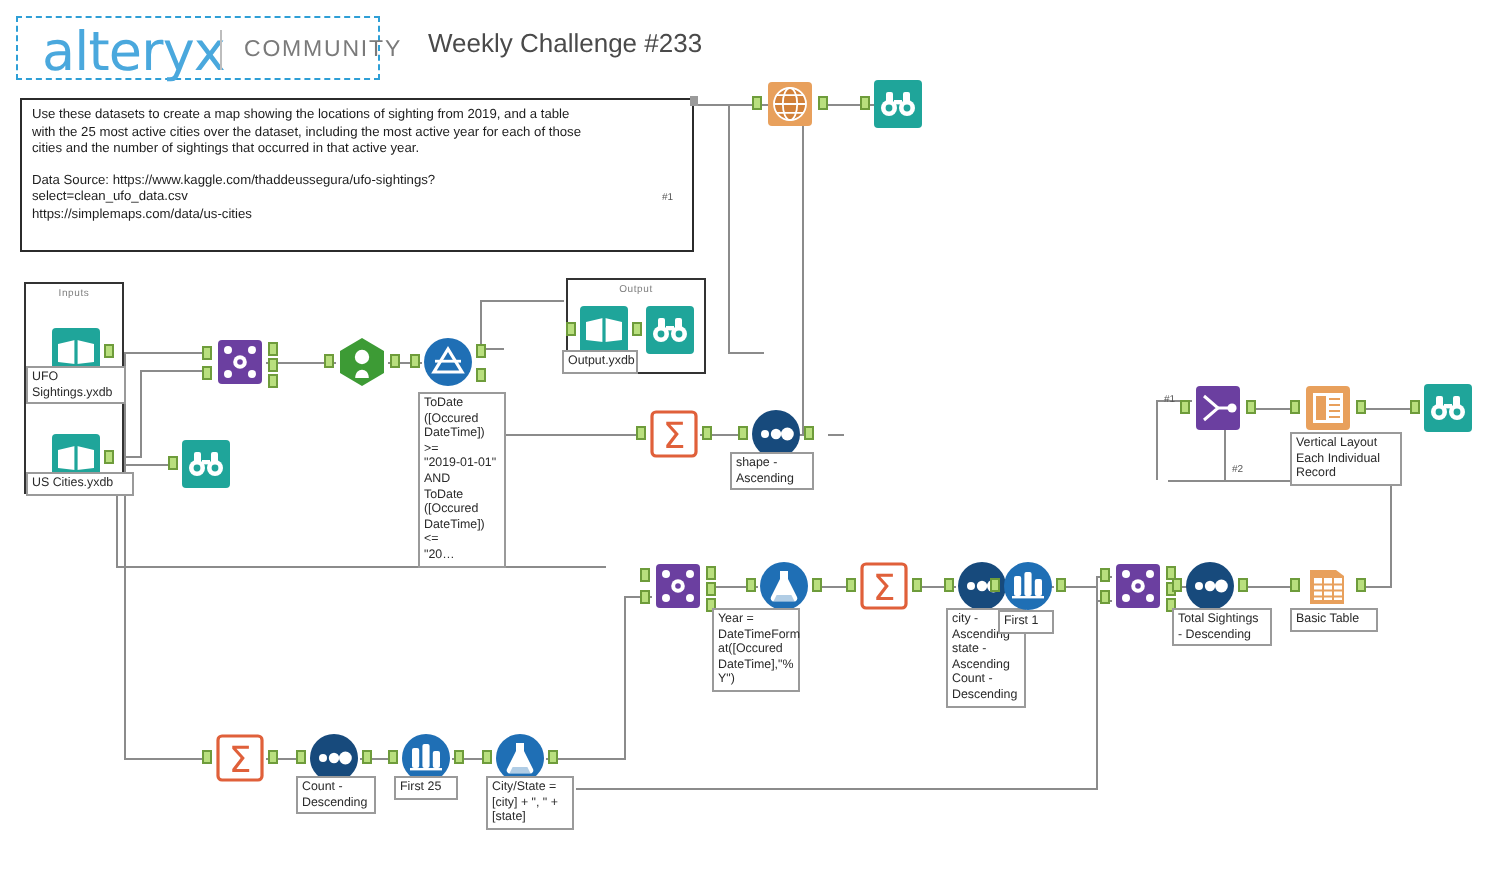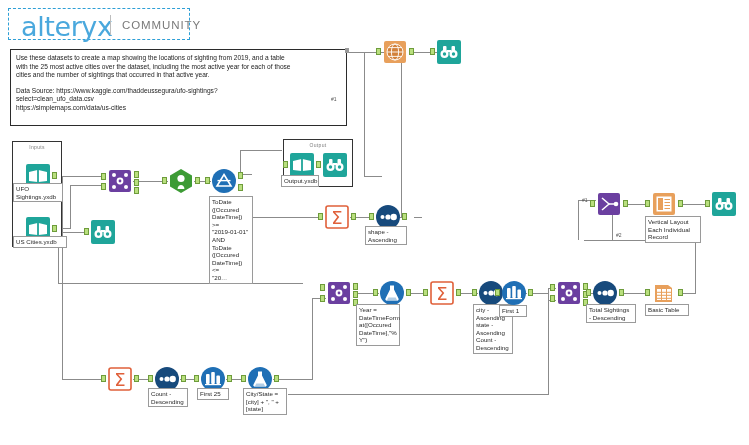--- a/index.html
+++ b/index.html
@@ -53,20 +53,21 @@
 </head>
 <body>
 
 <div id="canvas">
 
   <div class="logo-box">
     <div class="logo-word">alteryx</div>
     <div class="logo-sep"></div>
     <div class="logo-comm">COMMUNITY</div>
   </div>
+  <div class="title">Weekly Challenge #233</div>
 
   <div class="comment">
     <p>Use these datasets to create a map showing the locations of sighting from 2019, and a table</p>
     <p>with the 25 most active cities over the dataset, including the most active year for each of those</p>
     <p>cities and the number of sightings that occurred in that active year.</p>
     <div class="gap"></div>
     <p>Data Source: https://www.kaggle.com/thaddeussegura/ufo-sightings?</p>
     <p>select=clean_ufo_data.csv</p>
     <p>https://simplemaps.com/data/us-cities</p>
   </div>

